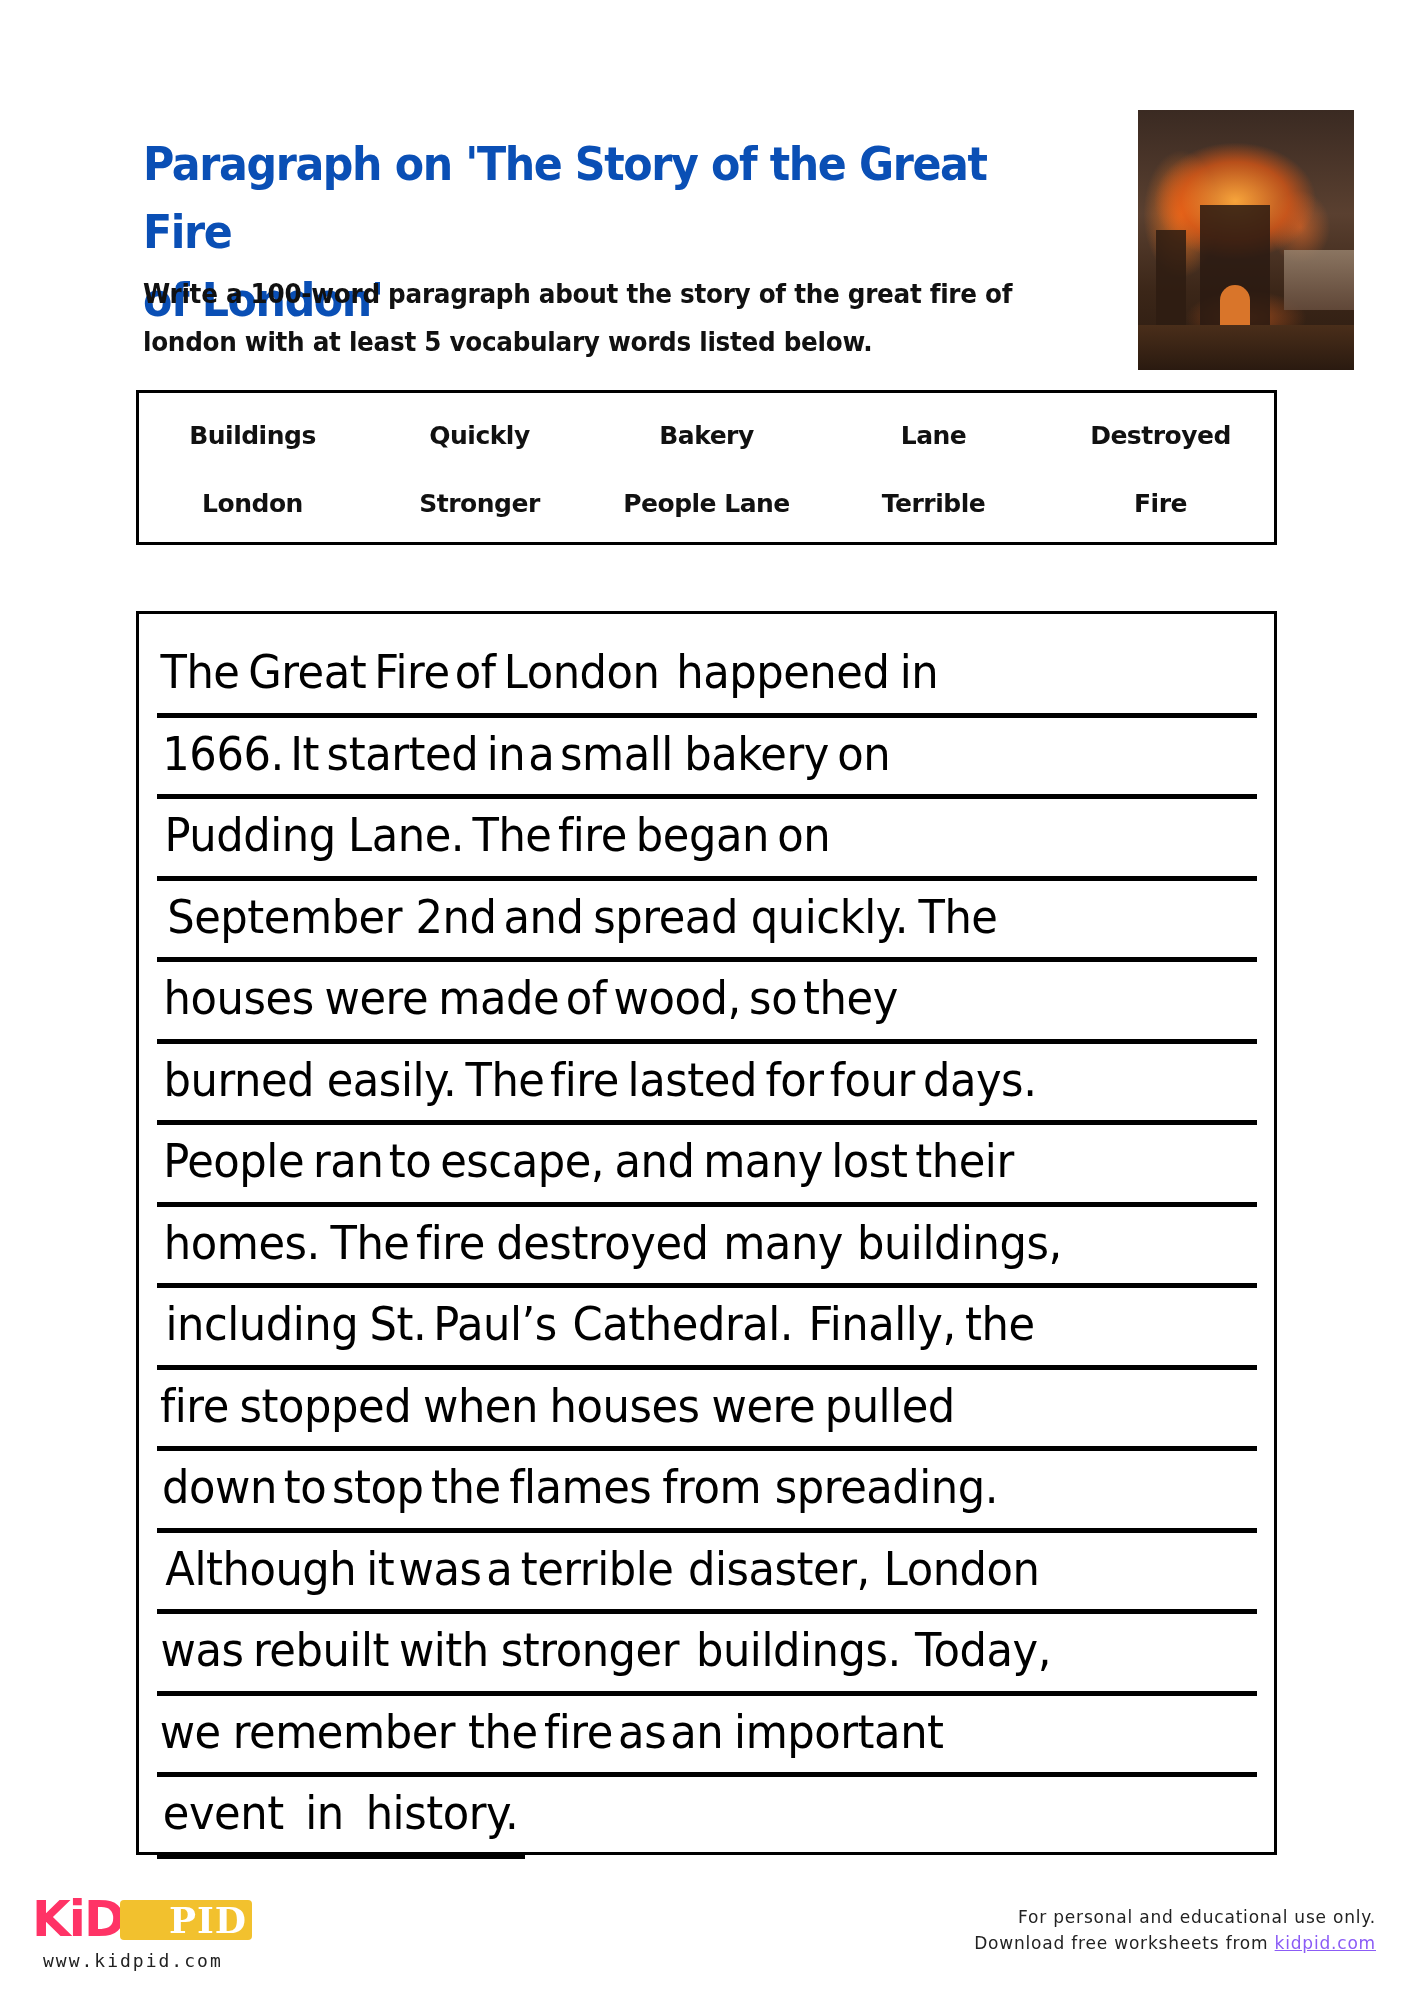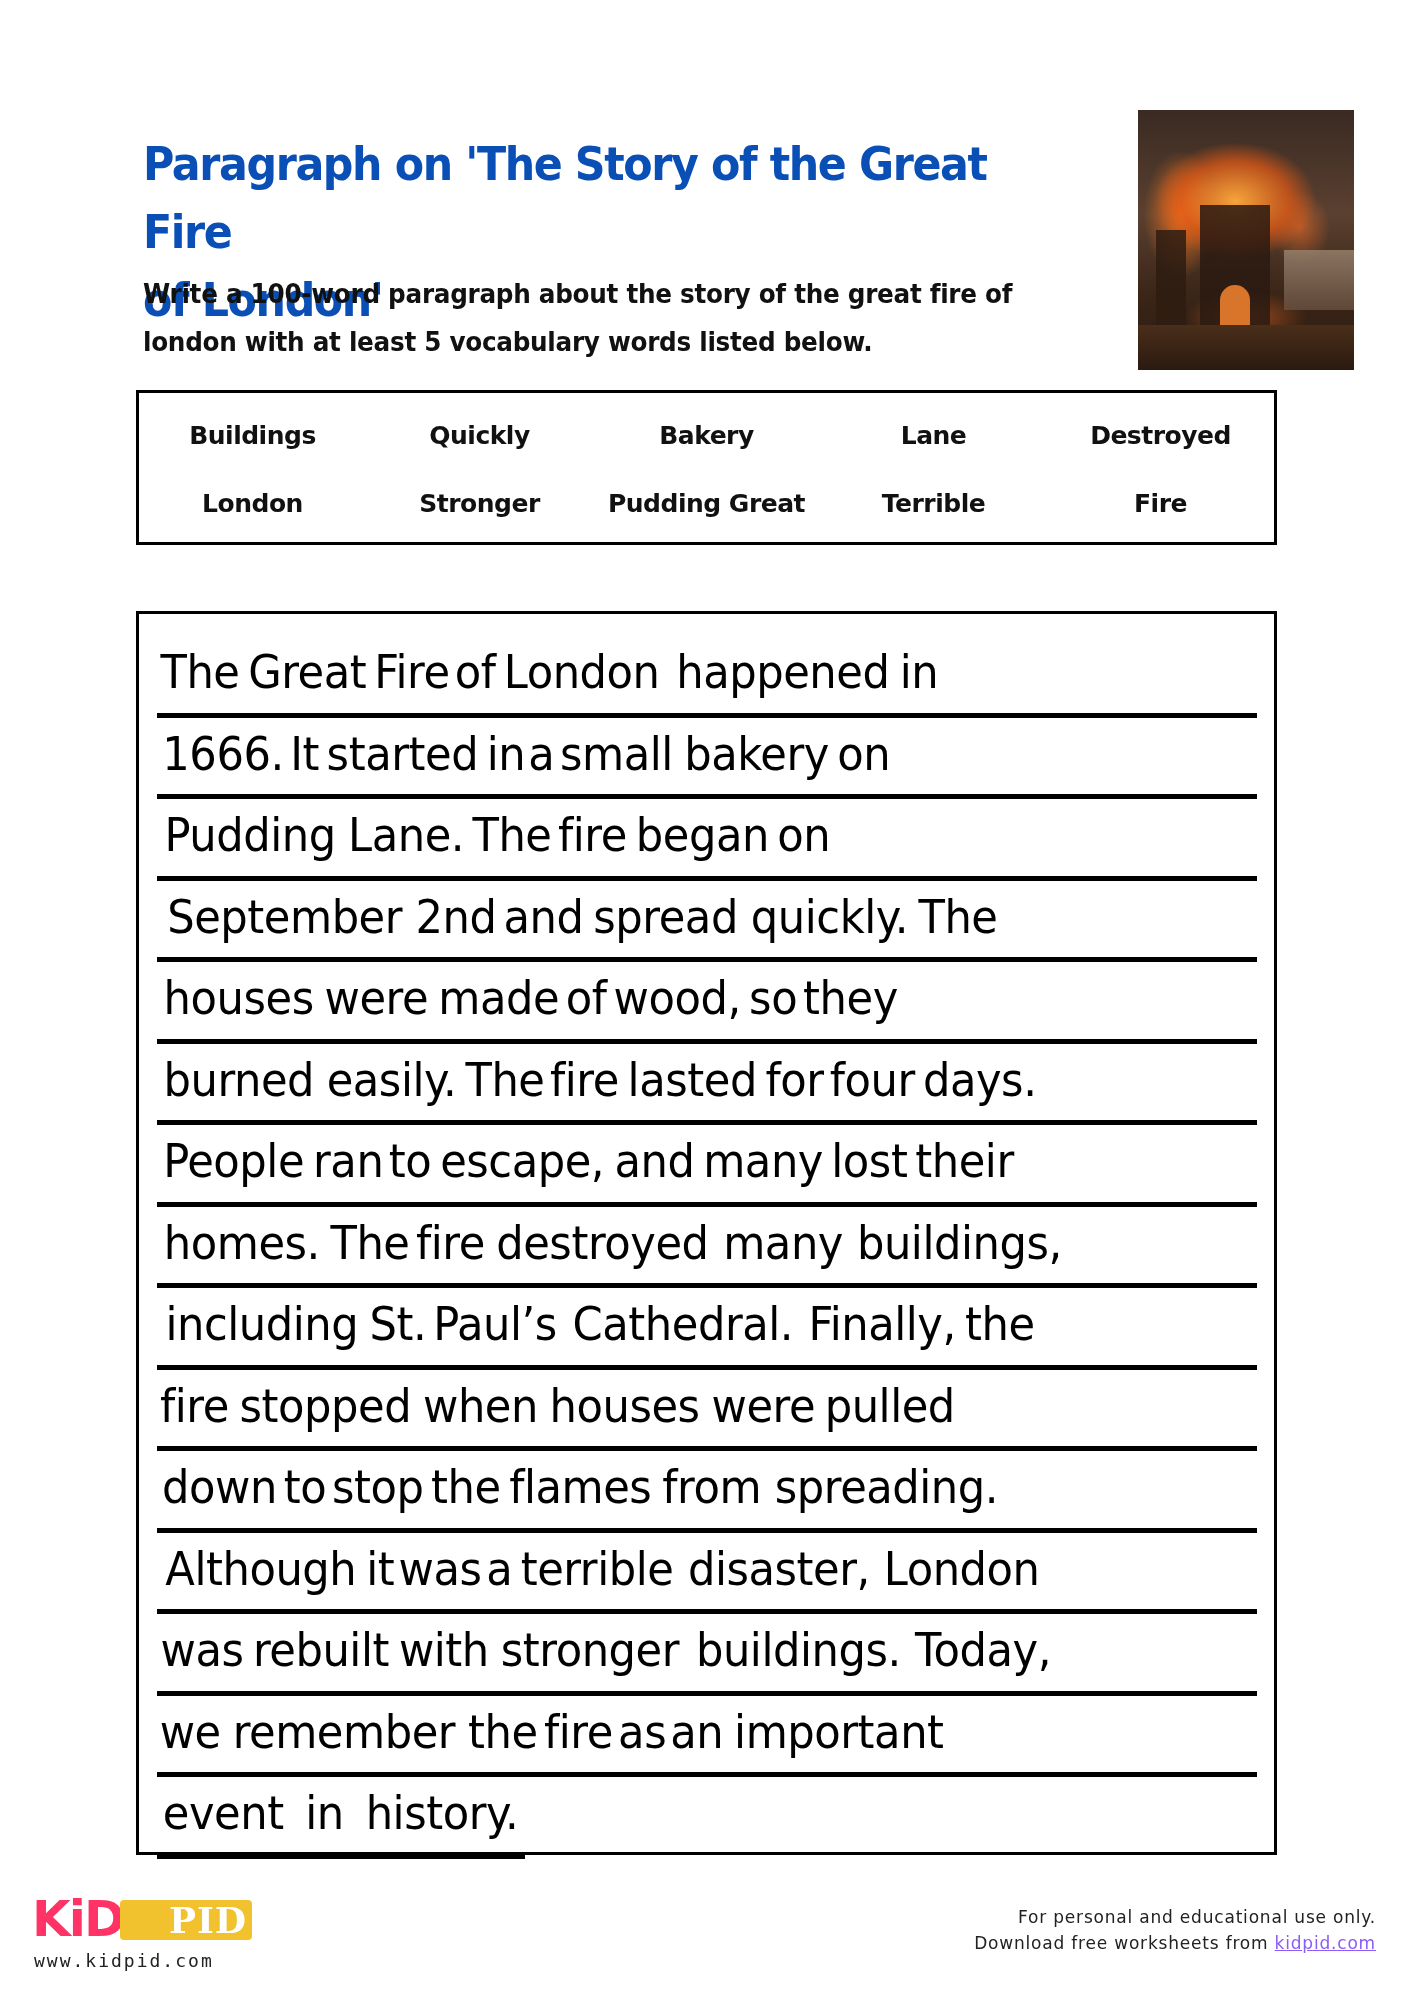--- a/index.html
+++ b/index.html
@@ -59,21 +59,21 @@
     font-family: "DejaVu Sans", sans-serif; font-size: 47px; line-height: 72px;
     color: #000; letter-spacing: -0.5px; font-weight: normal;
   }
   .para-line.last { justify-content: flex-start; display: inline-flex; width: auto; }
   .para-line span { white-space: pre; transform: scaleX(0.92); }
   .para-line .lw { display: inline-block; }
 
   .logo { position: absolute; left: 32px; top: 1892px; width: 200px; height: 90px; }
   .logo-kid { position: absolute; left: 0; top: 0; font-family: "DejaVu Sans", sans-serif; font-weight: bold; font-size: 50px; line-height: 54px; color: #ff3366; letter-spacing: -2px; }
   .logo-pid { position: absolute; left: 88px; top: 8px; width: 88px; height: 40px; background: #f2c12e; border-radius: 4px; color: #fff; font-family: "DejaVu Serif", serif; font-weight: bold; font-size: 36px; line-height: 40px; text-align: center; letter-spacing: 1px; padding-left: 44px; }
-  .logo-url { position: absolute; left: 2px; top: 58px; font-family: "DejaVu Sans Mono", monospace; font-size: 18px; letter-spacing: 2px; color: #222; }
+  .logo-url { position: absolute; left: 11px; top: 58px; font-family: "DejaVu Sans Mono", monospace; font-size: 18px; letter-spacing: 2px; color: #222; }
 
   .footer-note {
     position: absolute; right: 38px; top: 1904px; text-align: right;
     font-family: "DejaVu Sans", sans-serif; font-size: 17px; line-height: 26px; color: #222; letter-spacing: 0.8px;
   }
   .footer-note a { color: #8b5cf6; text-decoration: underline; }
 </style>
 </head>
 <body>
 
@@ -97,21 +97,21 @@
 
 <div class="vocab-box">
   <div class="vocab-grid">
     <div class="vocab-word">Buildings</div>
     <div class="vocab-word">Quickly</div>
     <div class="vocab-word">Bakery</div>
     <div class="vocab-word">Lane</div>
     <div class="vocab-word">Destroyed</div>
     <div class="vocab-word">London</div>
     <div class="vocab-word">Stronger</div>
-    <div class="vocab-word">Pudding Great</div>
+    <div class="vocab-word">People Lane</div>
     <div class="vocab-word">Terrible</div>
     <div class="vocab-word">Fire</div>
   </div>
 </div>
 
 <div class="para-box">
   <div class="para-lines" id="para-lines">
     <div class="para-line">
         <span class="lw">The</span>
         <span class="lw">Great</span>

